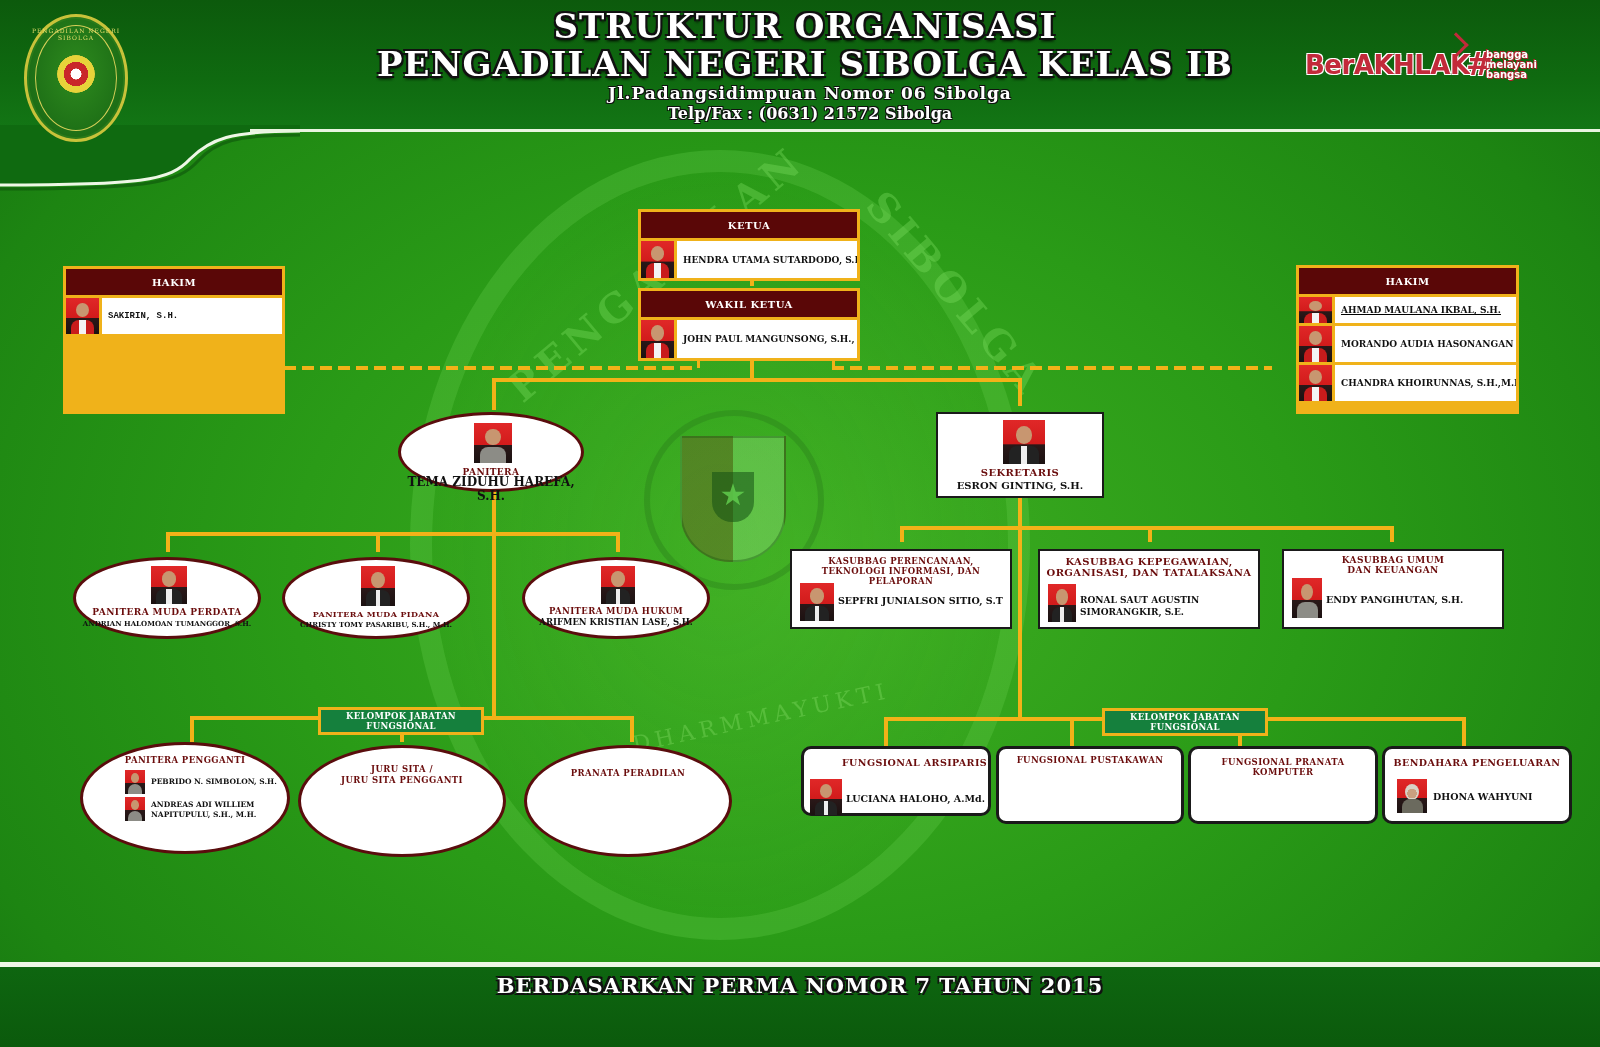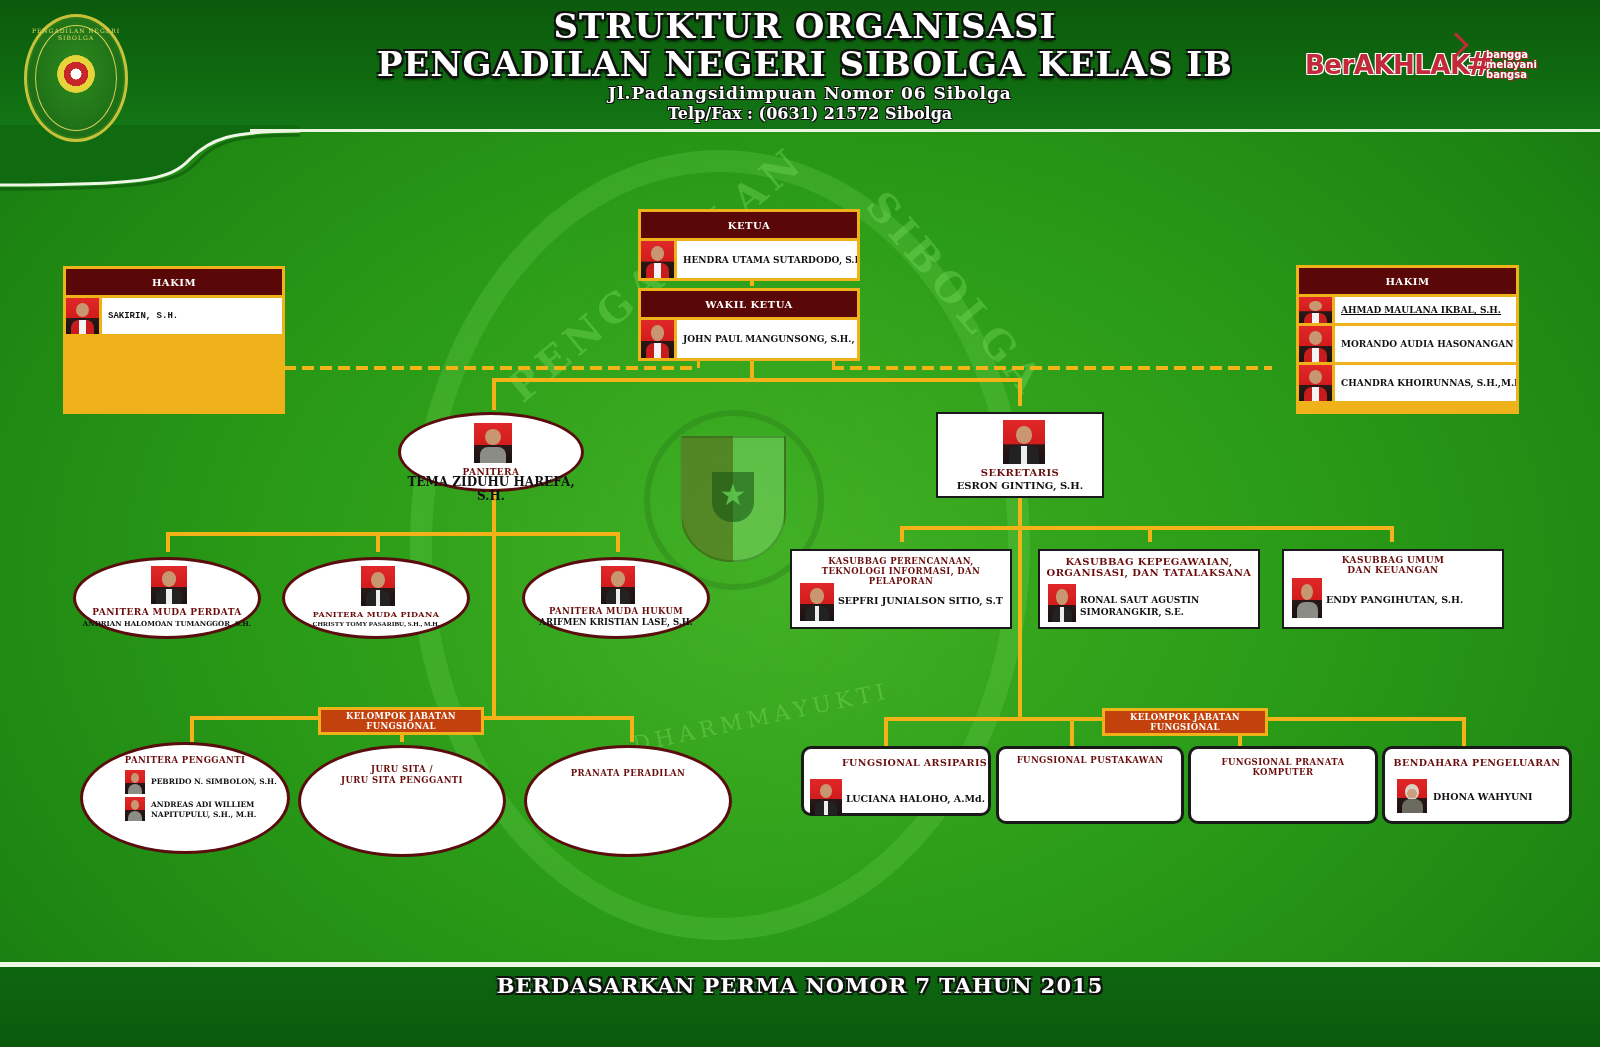--- a/index.html
+++ b/index.html
@@ -157,21 +157,21 @@
   .role { color: #6b0d0d; font-weight: bold; font-size: 9px; letter-spacing: 0.4px; }
   .pname { color: #111; font-weight: bold; font-size: 12px; }
 
   .rect {
     position: absolute; background: #fff; border: 2px solid #1a1a1a; text-align: center;
   }
   .rrect {
     position: absolute; background: #fff; border: 3px solid #1a1a1a; border-radius: 10px; text-align: center;
   }
   .kjf {
-    position: absolute; background: #c2410c; border: 3px solid #f0b21a; color: #fff;
+    position: absolute; background: #15803d; border: 3px solid #f0b21a; color: #fff;
     font-size: 8.5px; font-weight: bold; text-align: center; display: flex; align-items: center; justify-content: center;
     letter-spacing: 0.3px;
   }
 </style>
 </head>
 <body>
 
 <div class="header-band"></div>
 <svg class="header-wave" viewBox="0 0 300 70" preserveAspectRatio="none">
   <path d="M0 0 L300 0 L300 6 C 230 6, 210 14, 190 34 C 170 56, 140 60, 0 60 Z" fill="#0f6a10"></path>
@@ -293,21 +293,21 @@
 </div>
 
 <div class="oval" style="left:73px; top:557px; width:188px; height:82px;">
   <div class="photo suit" style="left:75px; top:6px; width:36px; height:38px;"></div>
   <div class="role" style="position:absolute; left:0; width:100%; top:47px;">PANITERA MUDA PERDATA</div>
   <div class="pname" style="position:absolute; left:0; width:100%; top:59px; font-size:7px;">ANDRIAN HALOMOAN TUMANGGOR, S.H.</div>
 </div>
 <div class="oval" style="left:282px; top:557px; width:188px; height:82px;">
   <div class="photo suit" style="left:76px; top:6px; width:34px; height:40px;"></div>
   <div class="role" style="position:absolute; left:0; width:100%; top:49px; font-size:8px;">PANITERA MUDA PIDANA</div>
-  <div class="pname" style="position:absolute; left:0; width:100%; top:60px; font-size:7px;font-family:Liberation Serif, serif;">CHRISTY TOMY PASARIBU, S.H., M.H.</div>
+  <div class="pname" style="position:absolute; left:0; width:100%; top:60px; font-size:7px;">CHRISTY TOMY PASARIBU, S.H., M.H.</div>
 </div>
 <div class="oval" style="left:522px; top:557px; width:188px; height:82px;">
   <div class="photo suit" style="left:76px; top:6px; width:34px; height:38px;"></div>
   <div class="role" style="position:absolute; left:0; width:100%; top:46px; font-size:8.5px;">PANITERA MUDA HUKUM</div>
   <div class="pname" style="position:absolute; left:0; width:100%; top:57px; font-size:8.5px;">ARIFMEN KRISTIAN LASE, S.H.</div>
 </div>
 
 <div class="rect" style="left:790px; top:549px; width:222px; height:80px;">
   <div class="role" style="margin-top:5px; font-size:8.5px;">KASUBBAG PERENCANAAN,</div>
   <div class="role" style="font-size:8.5px;">TEKNOLOGI INFORMASI, DAN PELAPORAN</div>

